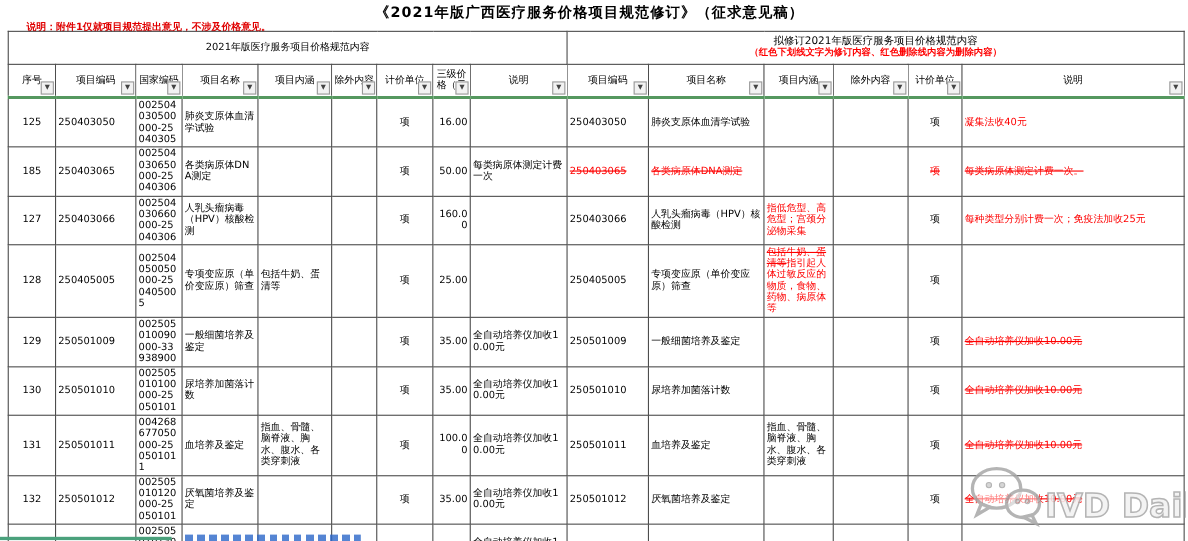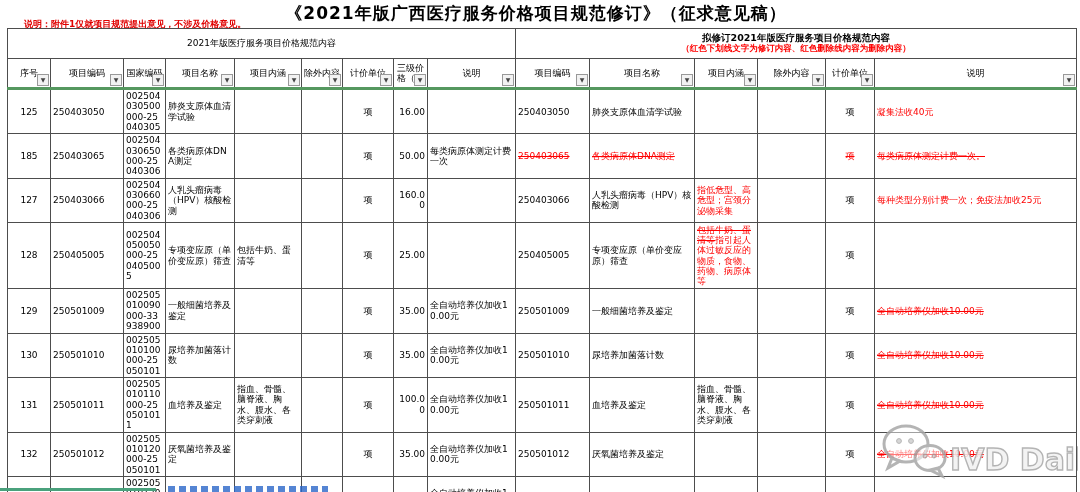--- a/index.html
+++ b/index.html
@@ -1,37 +1,37 @@
 <!DOCTYPE html>
 <html><head>
 <meta charset="utf-8">
 <style>
   html,body{margin:0;padding:0;background:#fff;}
   #stage{position:relative;width:1080px;height:492px;background:#fff;overflow:hidden;
          font-family:"DejaVu Sans","Liberation Sans",sans-serif;color:#000;}
-  .title{position:absolute;top:2px;left:0;width:1072px;text-align:center;font-size:17px;font-weight:bold;letter-spacing:1px;}
+  .title{position:absolute;top:2px;left:0;width:1072px;text-align:center;font-size:13px;font-weight:bold;letter-spacing:1px;}
   .note{position:absolute;top:18px;left:24px;font-size:9px;font-weight:bold;color:#e00000;}
   table.sheet{position:absolute;top:28px;left:7px;border-collapse:collapse;table-layout:fixed;}
   table.sheet td,table.sheet th{border:1px solid #4d4d4d;padding:1px 2px;overflow:hidden;vertical-align:middle;
       font-size:9px;line-height:1.15;font-weight:normal;word-break:break-all;}
   th.sec{font-size:10px;font-weight:bold;text-align:center;}
   th.colh{position:relative;font-size:8.5px;font-weight:bold;text-align:center;background:#fff;}
   tr.colhead th{border-bottom:3px solid #55985f;}
   .filterbtn{position:absolute;right:1px;bottom:1px;width:10px;height:10px;border:1px solid #999;background:#f2f2f2;
       font-size:6px;line-height:9px;color:#444;text-align:center;cursor:pointer;}
   td.c{text-align:center;}
   td.r{text-align:right;}
   td.code{font-size:9px;margin-left:36px;}
   td.nat{font-size:8px;line-height:1.1;margin-top:28px;}
   td.small{font-size:8px;line-height:1.06;}
   .seg-p{color:#000;}
   .seg-u{color:#fe0000;text-align:center;}
   .seg-s{color:#fe0000;text-decoration:line-through;}
   .redline2{color:#fe0000;font-weight:bold;font-size:8.5px;}
-  .sec-right-l1{font-size:9.5px;font-weight:bold;}
+  .sec-right-l1{font-size:9.5px;font-weight:normal;}
   .watermark{position:absolute;left:878px;top:420px;width:200px;height:62px;opacity:.85;pointer-events:none;}
   .frag-teal{position:absolute;left:0;top:488px;width:156px;height:3px;background:#4aa17c;}
   .frag-blue{position:absolute;left:168px;top:486px;width:160px;height:6px;overflow:hidden;
      background:repeating-linear-gradient(90deg,#2a66c8 0 7px,transparent 7px 11px);opacity:.8;}
 </style>
 </head>
 <body>
 
 <div id="stage">
   <div class="title">《2021年版广西医疗服务价格项目规范修订》（征求意见稿）</div>
@@ -180,21 +180,21 @@
           <td class="code"><span class="seg-p">250501010</span></td>
           <td class=""><span class="seg-p">尿培养加菌落计数</span></td>
           <td class="small"></td>
           <td class=""></td>
           <td class="c"><span class="seg-p">项</span></td>
           <td class=""><span class="seg-s">全自动培养仪加收10.00元</span></td>
         </tr>
         <tr style="height: 46px;">
           <td class="c">131</td>
           <td class="code">250501011</td>
-          <td class="nat">002505010110000-250501011</td>
+          <td class="nat">004268677050000-250501011</td>
           <td class="">血培养及鉴定</td>
           <td class="small">指血、骨髓、脑脊液、胸水、腹水、各类穿刺液</td>
           <td class=""></td>
           <td class="c">项</td>
           <td class="r">100.00</td>
           <td class="">全自动培养仪加收10.00元</td>
           <td class="code"><span class="seg-p">250501011</span></td>
           <td class=""><span class="seg-p">血培养及鉴定</span></td>
           <td class="small"><span class="seg-p">指血、骨髓、脑脊液、胸水、腹水、各类穿刺液</span></td>
           <td class=""></td>

